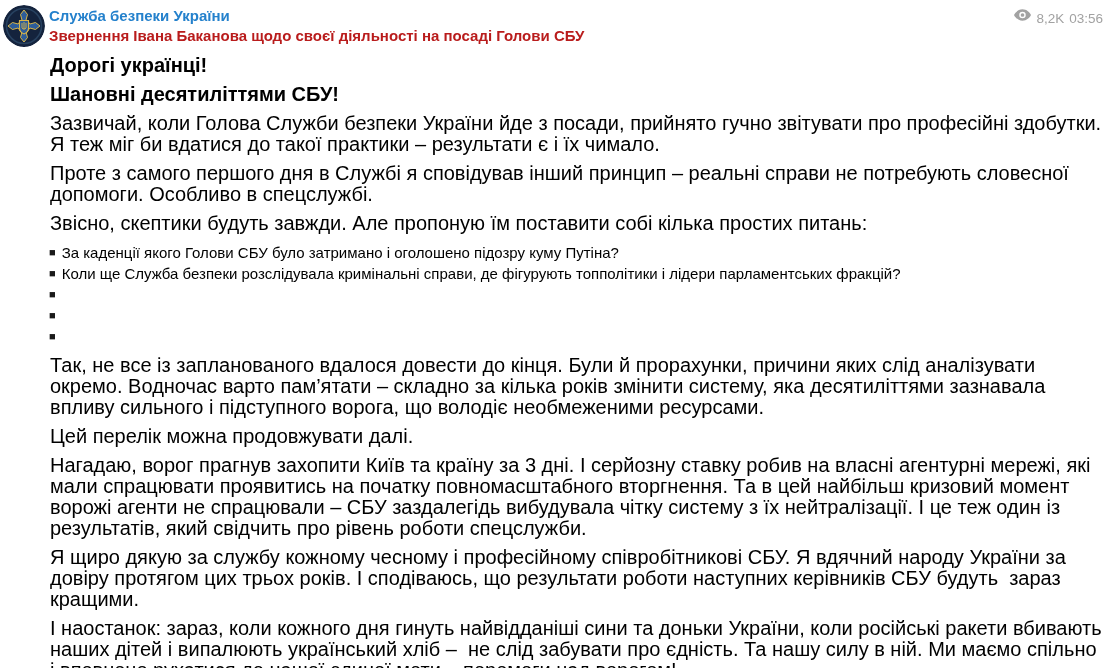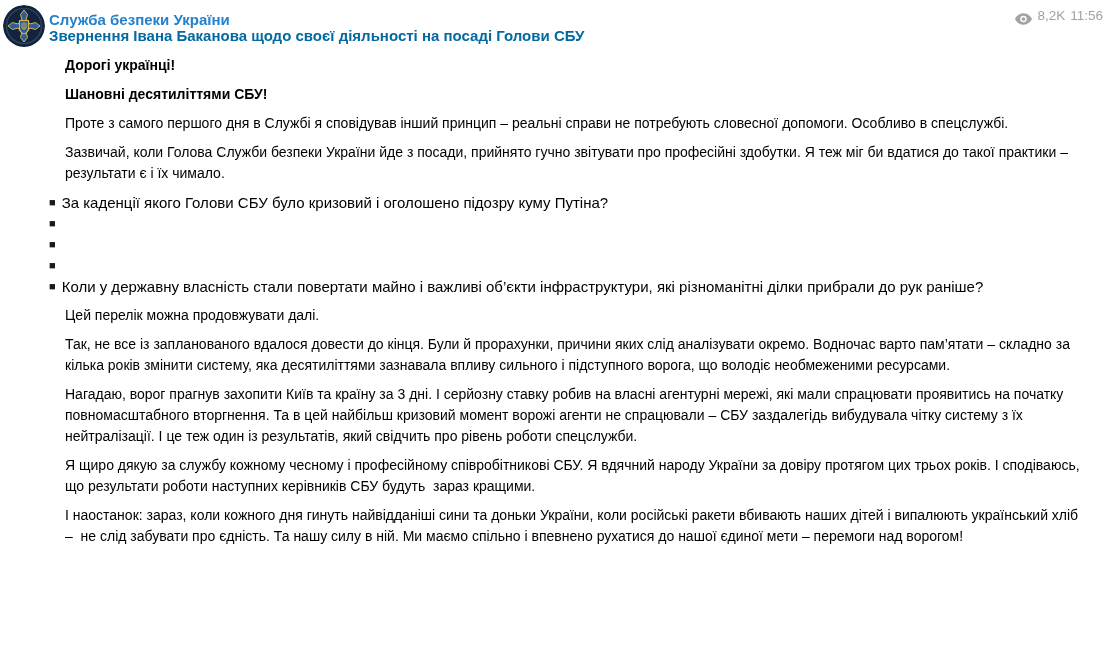--- a/index.html
+++ b/index.html
@@ -43,41 +43,41 @@
     color: #2481cc;
     font-size: 15px;
     font-weight: 700;
     line-height: 19px;
     text-decoration: none;
     cursor: pointer;
     white-space: nowrap;
   }
   .meta {
     display: flex;
-    align-items: flex-end;
+    align-items: flex-start;
     gap: 5px;
     color: #a2a2a2;
     font-size: 13.5px;
     line-height: 19px;
     white-space: nowrap;
   }
   .eye-icon { display: inline-flex; align-items: center; }
   .eye-icon svg { display: block; }
   .post-title {
     font-size: 15px;
     font-weight: 700;
-    color: #0369a1;
+    color: #b91c1c;
     line-height: 19px;
     margin: 0 0 10px 0;
   }
   .body-text p {
-    font-size: 14px;
+    font-size: 20px;
     color: #000000;
     line-height: 21px;
-    margin: 8px 16px;
+    margin: 8px 1px;
     white-space: pre-wrap;
   }
   .body-text p.bold { font-weight: 700; }
   .bullet-list { margin: 8px 0; }
   .bullet-row {
     display: flex;
     align-items: flex-start;
     font-size: 15px;
     color: #000000;
     line-height: 21px;
@@ -113,54 +113,55 @@
   <div class="content">
     <div class="header-row">
       <a class="channel-name">Служба безпеки України</a>
       <div class="meta">
         <span class="eye-icon">
           <svg width="17" height="12" viewBox="0 0 24 16" xmlns="http://www.w3.org/2000/svg">
             <path fill="#a2a2a2" fill-rule="evenodd" d="M12 0C6.2 0 1.6 4.4 0 8c1.6 3.6 6.2 8 12 8s10.4-4.4 12-8C22.4 4.4 17.8 0 12 0zm0 12.6A4.6 4.6 0 1 1 12 3.4a4.6 4.6 0 0 1 0 9.2zm0-2a2.6 2.6 0 1 0 0-5.2 2.6 2.6 0 0 0 0 5.2z"></path>
           </svg>
         </span>
         <span>8,2K</span>
-        <span>11:56</span>
+        <span>03:56</span>
       </div>
     </div>
 
     <div class="post-title">Звернення Івана Баканова щодо своєї діяльності на посаді Голови СБУ</div>
 
     <div class="body-text">
       <p class="bold">Дорогі українці!</p>
       <p class="bold">Шановні десятиліттями СБУ!</p>
 
+      <p>Зазвичай, коли Голова Служби безпеки України йде з посади, прийнято гучно звітувати про професійні здобутки. Я теж міг би вдатися до такої практики – результати є і їх чимало.</p>
       <p>Проте з самого першого дня в Службі я сповідував інший принцип – реальні справи не потребують словесної допомоги. Особливо в спецслужбі.</p>
-      <p>Зазвичай, коли Голова Служби безпеки України йде з посади, прийнято гучно звітувати про професійні здобутки. Я теж міг би вдатися до такої практики – результати є і їх чимало.</p>
+      <p>Звісно, скептики будуть завжди. Але пропоную їм поставити собі кілька простих питань:</p>
 
       <div class="bullet-list">
         <div class="bullet-row">
           <span class="bullet-square">■</span>
-          <span>За каденції якого Голови СБУ було кризовий і оголошено підозру куму Путіна?</span>
+          <span>За каденції якого Голови СБУ було затримано і оголошено підозру куму Путіна?</span>
+        </div>
+        <div class="bullet-row">
+          <span class="bullet-square">■</span>
+          <span>Коли ще Служба безпеки розслідувала кримінальні справи, де фігурують топполітики і лідери парламентських фракцій?</span>
         </div>
         <div class="bullet-row">
           <span class="bullet-square">■</span>
         </div>
         <div class="bullet-row">
           <span class="bullet-square">■</span>
         </div>
         <div class="bullet-row">
           <span class="bullet-square">■</span>
         </div>
-        <div class="bullet-row">
-          <span class="bullet-square">■</span>
-          <span>Коли у державну власність стали повертати майно і важливі об’єкти інфраструктури, які різноманітні ділки прибрали до рук раніше?</span>
-        </div>
       </div>
 
+      <p>Так, не все із запланованого вдалося довести до кінця. Були й прорахунки, причини яких слід аналізувати окремо. Водночас варто пам’ятати – складно за кілька років змінити систему, яка десятиліттями зазнавала впливу сильного і підступного ворога, що володіє необмеженими ресурсами.</p>
       <p>Цей перелік можна продовжувати далі.</p>
-      <p>Так, не все із запланованого вдалося довести до кінця. Були й прорахунки, причини яких слід аналізувати окремо. Водночас варто пам’ятати – складно за кілька років змінити систему, яка десятиліттями зазнавала впливу сильного і підступного ворога, що володіє необмеженими ресурсами.</p>
       <p>Нагадаю, ворог прагнув захопити Київ та країну за 3 дні. І серйозну ставку робив на власні агентурні мережі, які мали спрацювати проявитись на початку повномасштабного вторгнення. Та в цей найбільш кризовий момент ворожі агенти не спрацювали – СБУ заздалегідь вибудувала чітку систему з їх нейтралізації. І це теж один із результатів, який свідчить про рівень роботи спецслужби.</p>
       <p>Я щиро дякую за службу кожному чесному і професійному співробітникові СБУ. Я вдячний народу України за довіру протягом цих трьох років. І сподіваюсь, що результати роботи наступних керівників СБУ будуть  зараз кращими.</p>
       <p>І наостанок: зараз, коли кожного дня гинуть найвідданіші сини та доньки України, коли російські ракети вбивають наших дітей і випалюють український хліб –  не слід забувати про єдність. Та нашу силу в ній. Ми маємо спільно і впевнено рухатися до нашої єдиної мети – перемоги над ворогом!</p>
     </div>
   </div>
 
 </div>
 
 </body></html>

